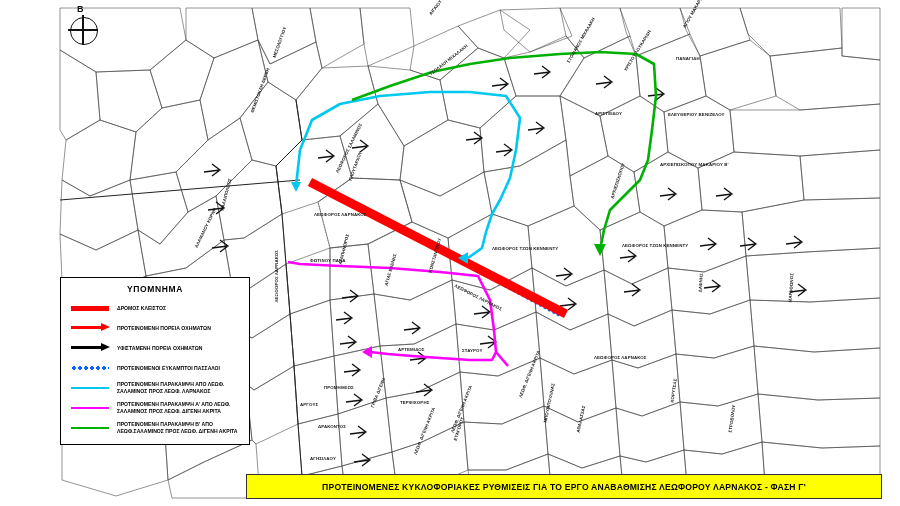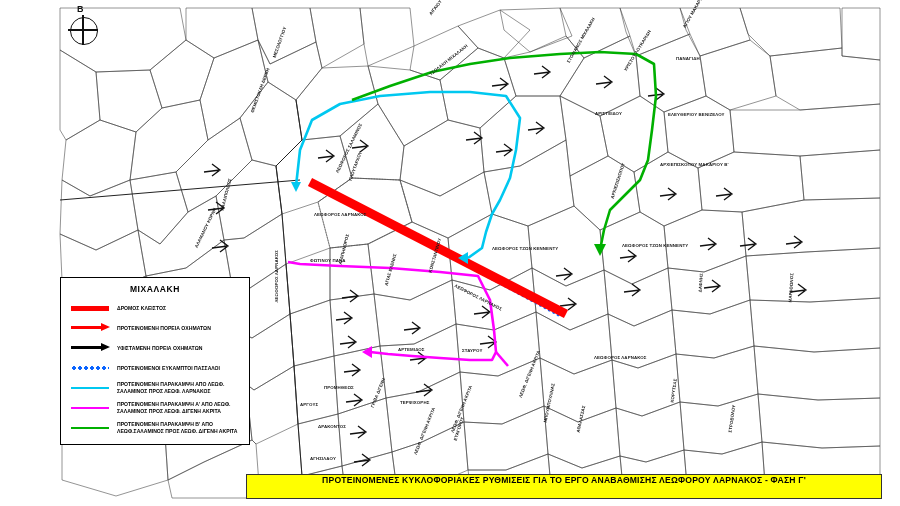--- a/index.html
+++ b/index.html
@@ -167,21 +167,21 @@
   
   #title-banner {
     position: absolute;
     left: 246px;
     top: 474px;
     width: 636px;
     height: 25px;
     background: #ffff00;
     border: 1px solid #333;
     display: flex;
-    align-items: flex-start;
+    align-items: center;
     justify-content: center;
     box-sizing: border-box;
   }
   #title-banner .banner-text {
     font-size: 8.6px;
     font-weight: bold;
     color: #000;
     letter-spacing: 0.2px;
     text-align: center;
   }
@@ -442,21 +442,21 @@
     </div>
 
   <div id="compass">
     <div class="n-letter">Β</div>
     <div class="ring"></div>
     <div class="needle-v"></div>
     <div class="needle-h"></div>
   </div>
 
   <div id="legend">
-    <div class="legend-title">ΜΙΧΑΛΑΚΗ</div>
+    <div class="legend-title">ΥΠΟΜΝΗΜΑ</div>
     <div id="legend-rows">
         <div class="legend-row">
           <div class="legend-symbol">
             <div class="sym-redbar"></div>
           </div>
           <div class="legend-text">ΔΡΟΜΟΣ ΚΛΕΙΣΤΟΣ</div>
         </div>
         <div class="legend-row">
           <div class="legend-symbol">
             <div class="sym-arrow"></div>

